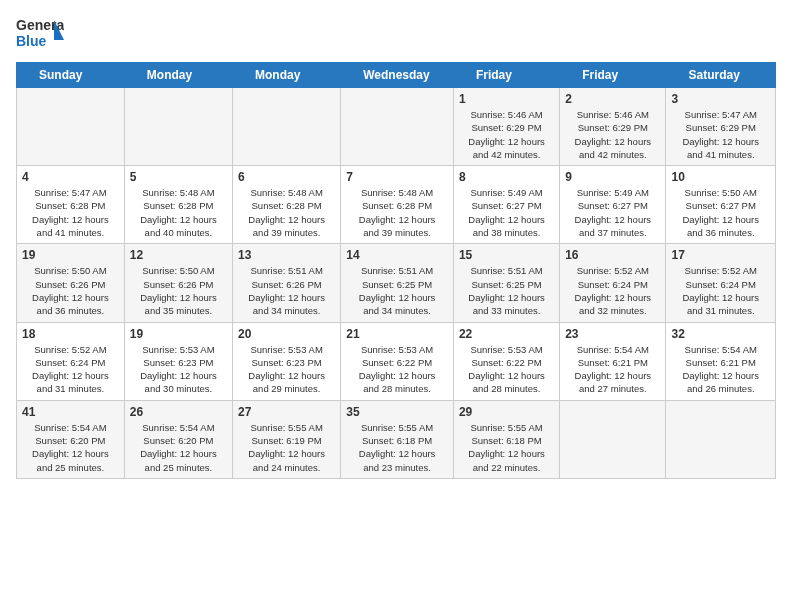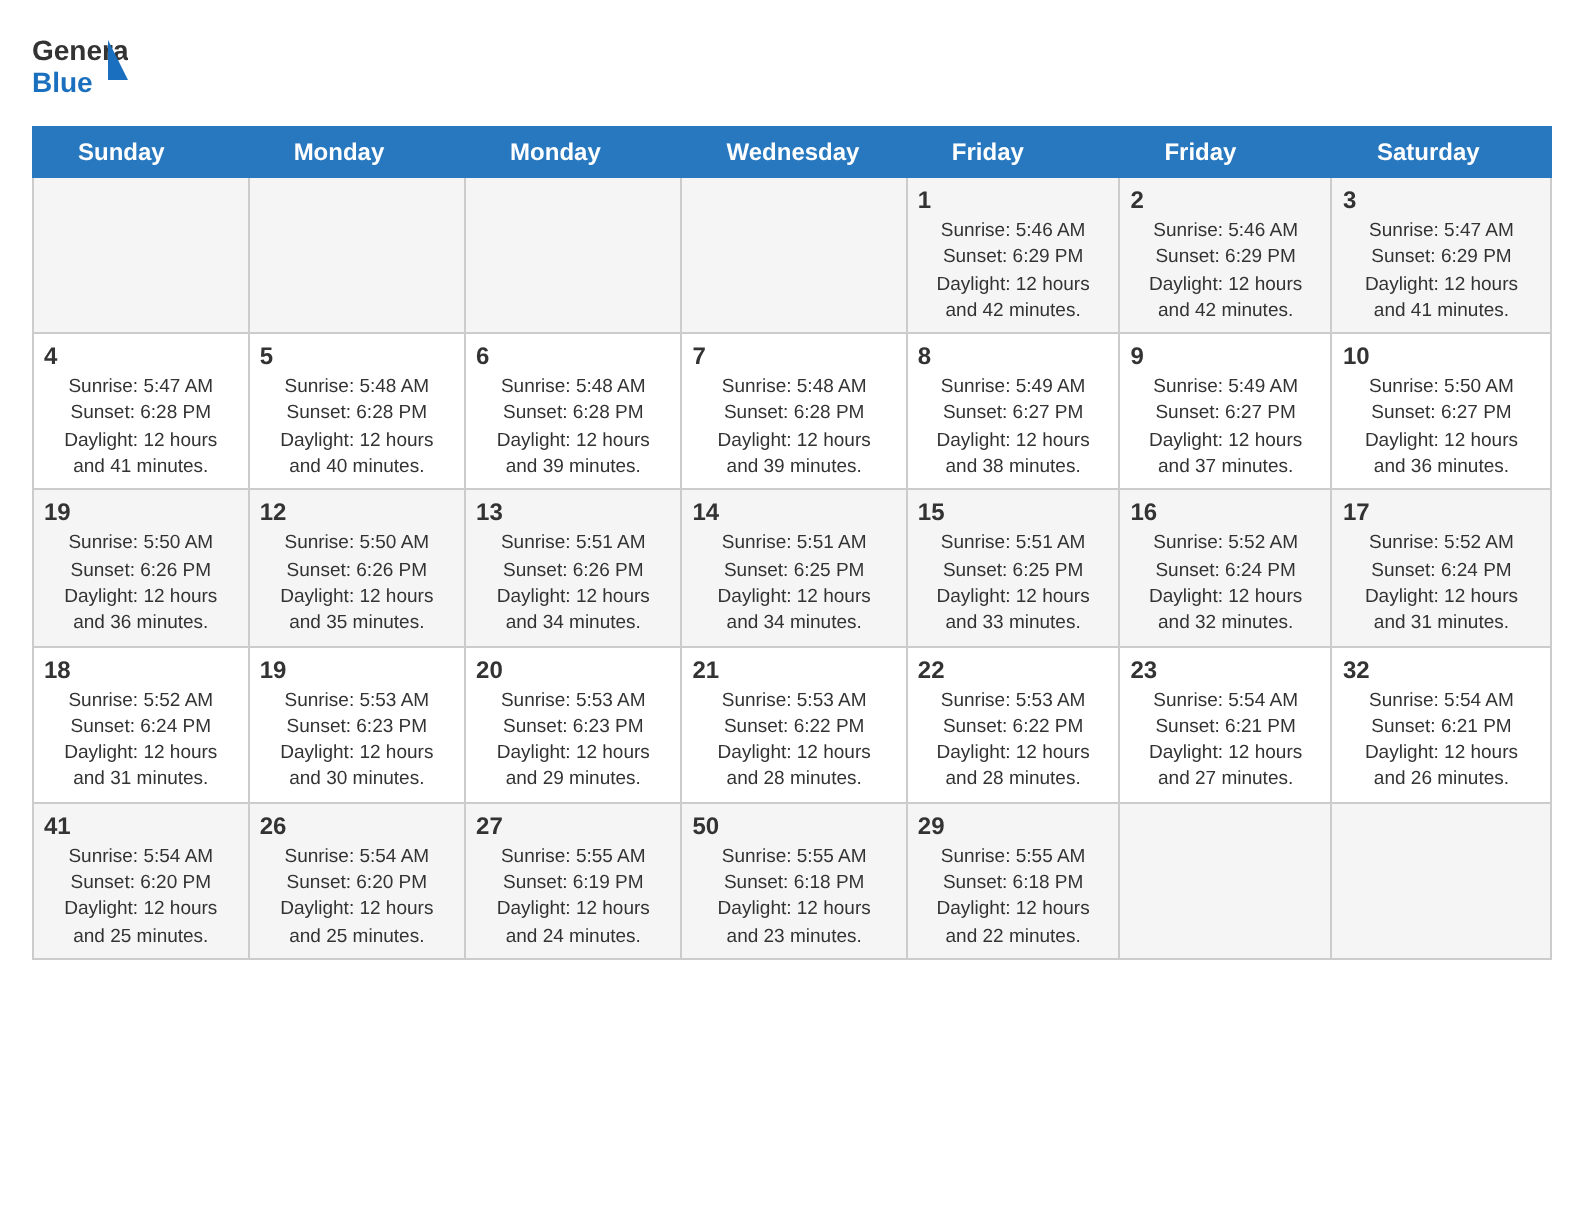--- a/index.html
+++ b/index.html
@@ -233,21 +233,21 @@
           </td>
           <td>
             <span class="day-num">26</span>
             <div class="day-info">Sunrise: 5:54 AM<br>Sunset: 6:20 PM<br>Daylight: 12 hours<br>and 25 minutes.</div>
           </td>
           <td>
             <span class="day-num">27</span>
             <div class="day-info">Sunrise: 5:55 AM<br>Sunset: 6:19 PM<br>Daylight: 12 hours<br>and 24 minutes.</div>
           </td>
           <td>
-            <span class="day-num">50</span>
+            <span class="day-num">35</span>
             <div class="day-info">Sunrise: 5:55 AM<br>Sunset: 6:18 PM<br>Daylight: 12 hours<br>and 23 minutes.</div>
           </td>
           <td>
             <span class="day-num">29</span>
             <div class="day-info">Sunrise: 5:55 AM<br>Sunset: 6:18 PM<br>Daylight: 12 hours<br>and 22 minutes.</div>
           </td>
           <td class="empty-cell"></td>
           <td class="empty-cell"></td>
         </tr>
       </tbody>

